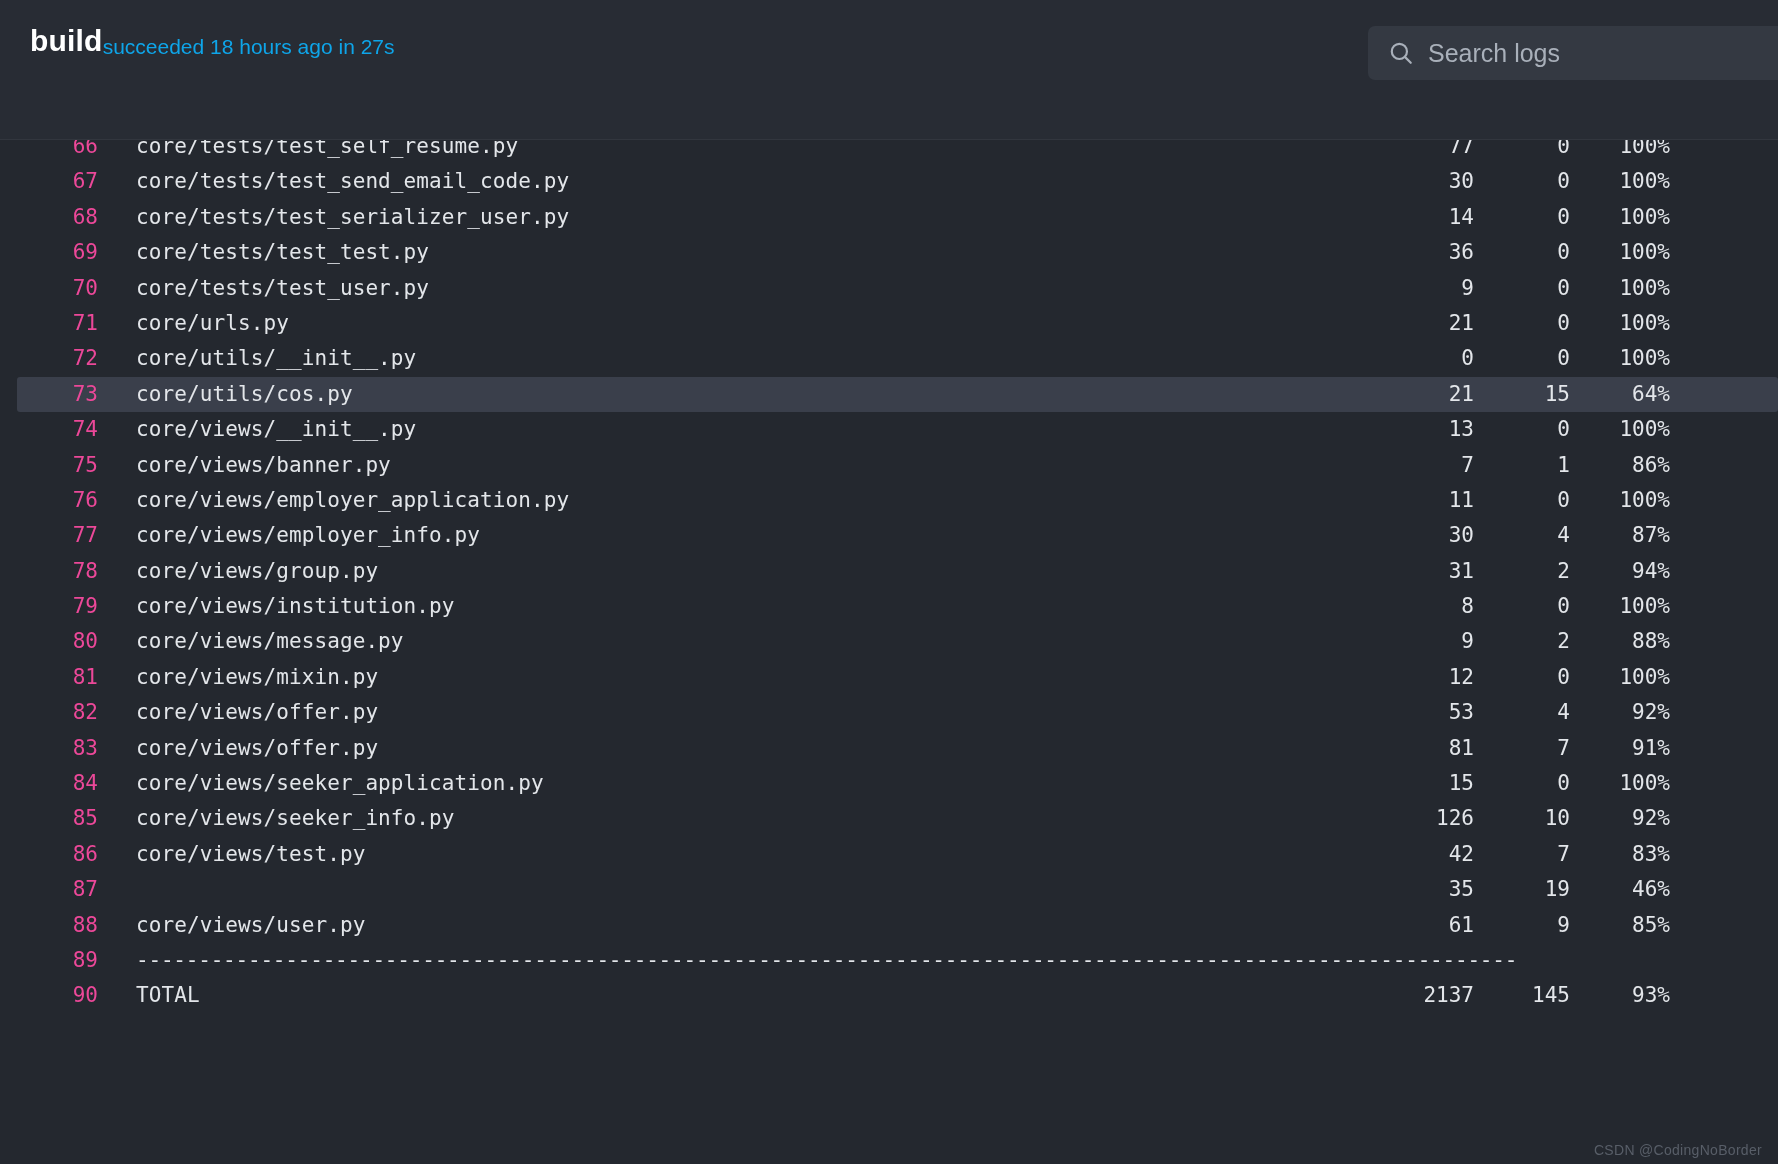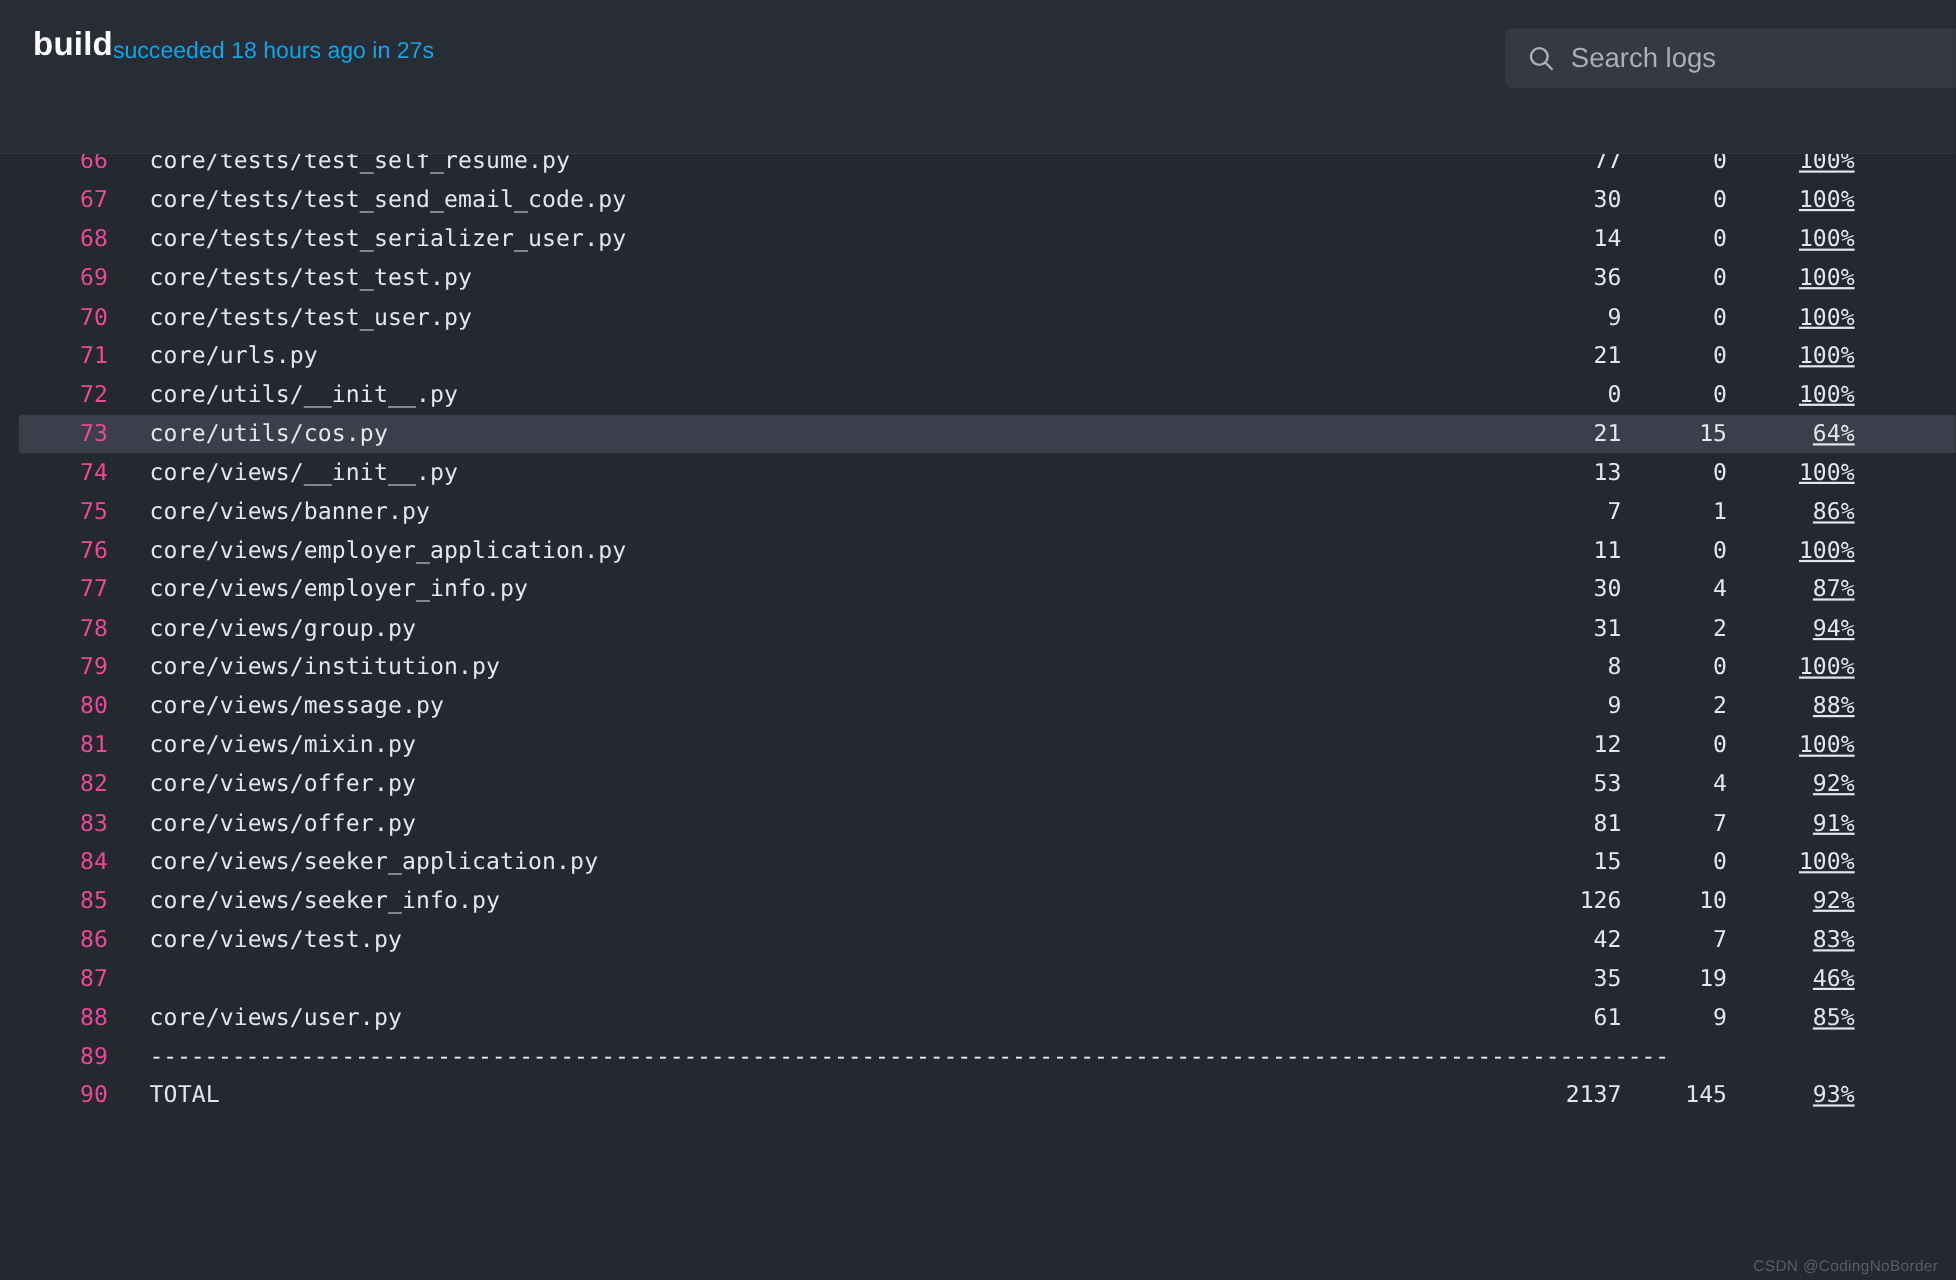--- a/index.html
+++ b/index.html
@@ -113,21 +113,21 @@
     letter-spacing: -0.2px;
     font-size: 21px;
   }
   .col {
     position: absolute;
     text-align: right;
     color: #e3e6ea;
   }
   .col-stmts { right: 304px; width: 140px; }
   .col-miss  { right: 208px; width: 110px; }
-  .col-cover { right: 92px;  width: 120px; text-decoration: underline; }
+  .col-cover { right: 108px;  width: 120px; }
 
   .watermark {
     position: absolute;
     right: 16px;
     bottom: 6px;
     font-family: "Liberation Sans", sans-serif;
     font-size: 14px;
     color: #585e68;
     letter-spacing: .3px;
   }

